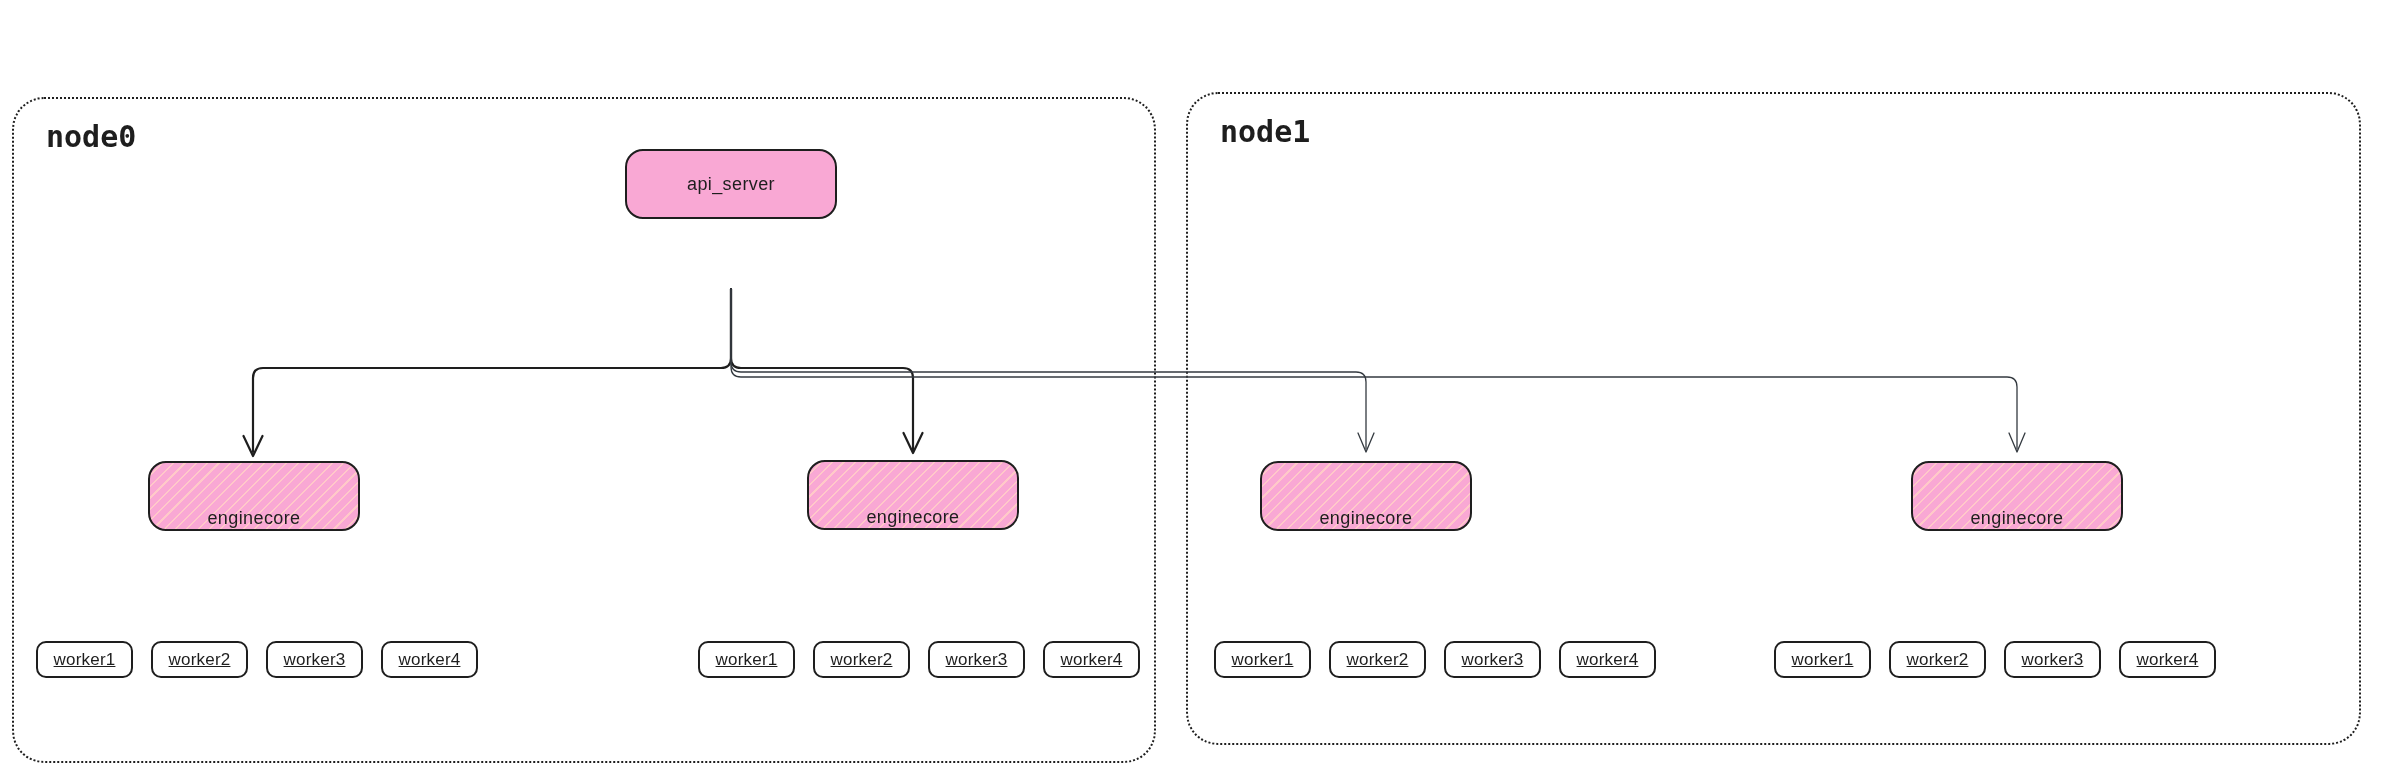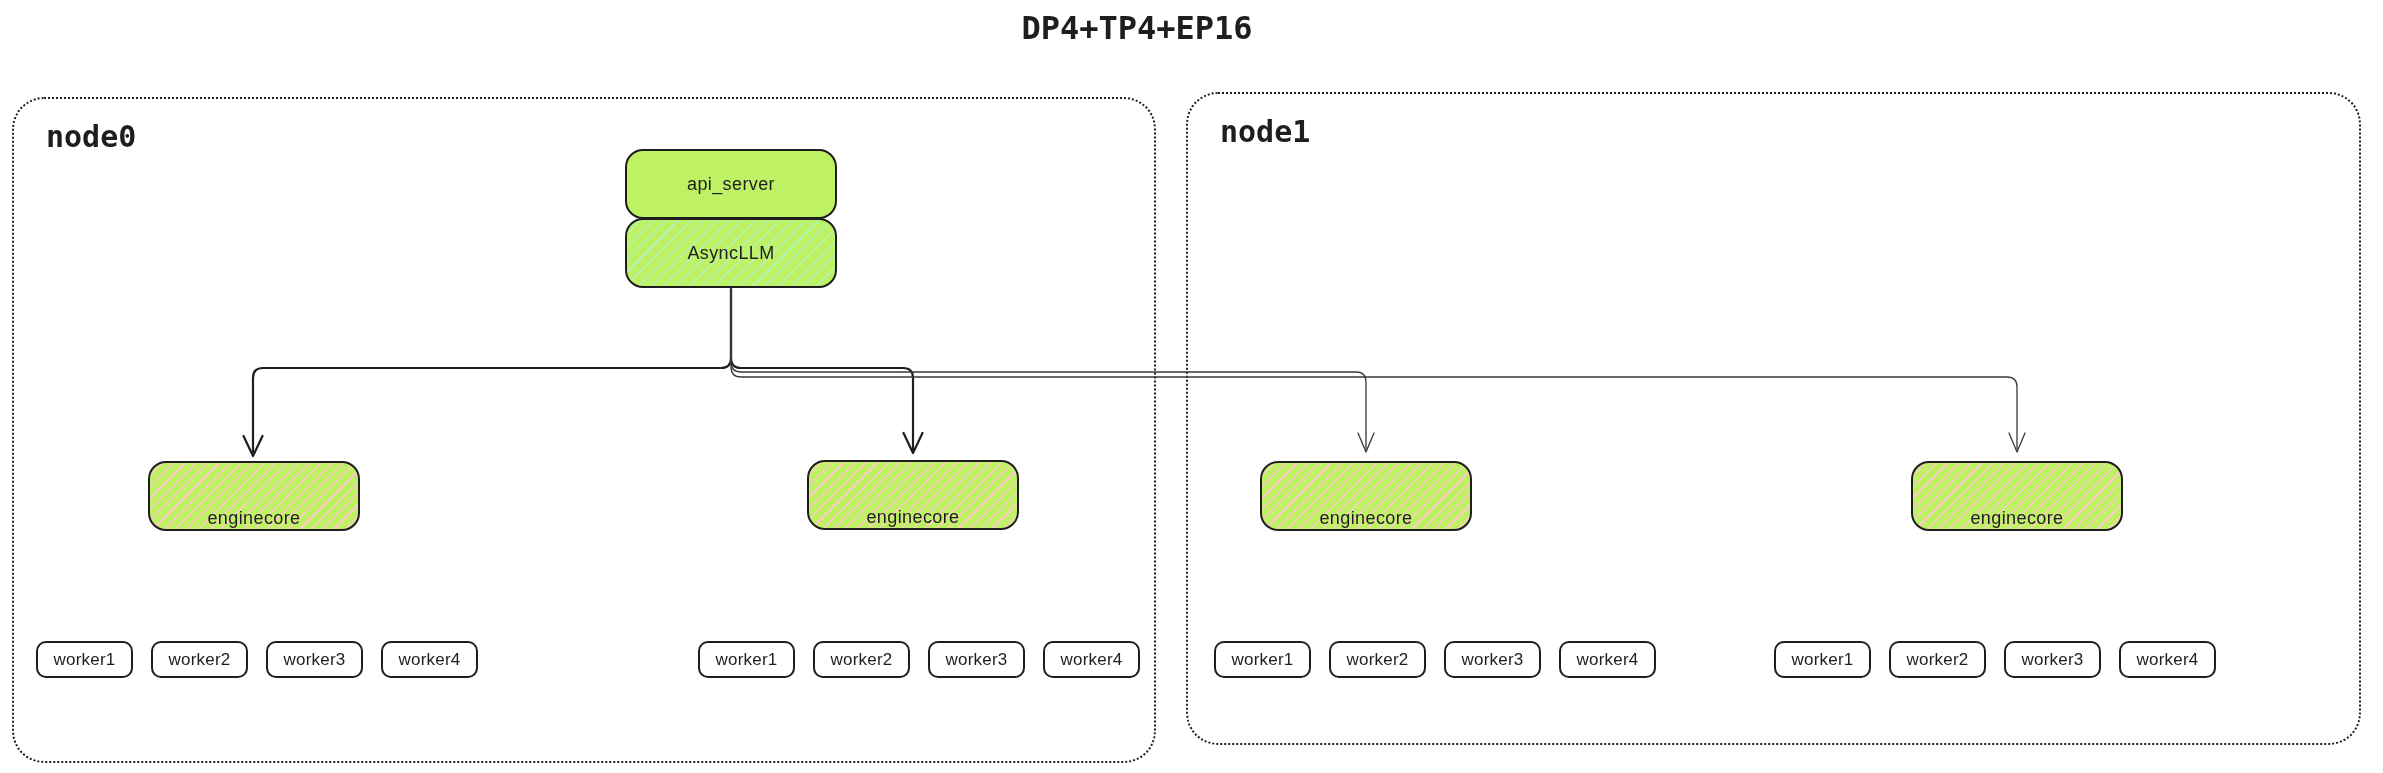--- a/index.html
+++ b/index.html
@@ -46,21 +46,21 @@
     font-size: 30px;
     left: 32px;
     top: 20px;
     white-space: nowrap;
   }
   .rbox {
     position: absolute;
     border: 2.5px solid #1e1e1e;
     border-radius: 18px;
     box-sizing: border-box;
-    background-color: #bef264;
+    background-color: #f9a8d4;
     display: flex;
     align-items: center;
     justify-content: center;
     font-size: 18px;
     letter-spacing: 0.4px;
     z-index: 2;
   }
   .hatch-green {
     background-image: repeating-linear-gradient(135deg,
       #b2f2bb 0px, #b2f2bb 1.5px, transparent 1.5px, transparent 9px);
@@ -75,20 +75,21 @@
   #ec1 { left: 148px;  top: 461px; width: 212px; height: 70px; }
   #ec2 { left: 807px;  top: 460px; width: 212px; height: 70px; }
   #ec3 { left: 1260px; top: 461px; width: 212px; height: 70px; }
   #ec4 { left: 1911px; top: 461px; width: 212px; height: 70px; }
   .wrow {
     position: absolute;
     top: 641px;
     display: flex;
     gap: 18px;
     z-index: 2;
+    text-decoration: underline;
   }
   #wg1 { left: 36px; }
   #wg2 { left: 698px; }
   #wg3 { left: 1214px; }
   #wg4 { left: 1774px; }
   .wbox {
     width: 97px;
     height: 37px;
     border: 2px solid #1e1e1e;
     border-radius: 10px;
@@ -100,21 +101,20 @@
     font-size: 17px;
     letter-spacing: 0.2px;
     white-space: nowrap;
   }
 </style>
 </head>
 <body>
 
 <div class="canvas">
 
-  <div class="title">DP4+TP4+EP16</div>
 
   <svg class="connectors" width="2383" height="773" viewBox="0 0 2383 773">
     <g fill="none" stroke="#1e1e1e" stroke-width="2.2" stroke-linecap="round" stroke-linejoin="round">
       <path d="M731 289 V358 Q731 368 721 368 H263 Q253 368 253 378 V452"></path>
       <path d="M243.5 436 L253 456 L262.5 436"></path>
       <path d="M731 289 V358 Q731 368 741 368 H903 Q913 368 913 378 V450"></path>
       <path d="M903.5 433 L913 453 L922.5 433"></path>
     </g>
     <g fill="none" stroke="#343a40" stroke-width="1.3" stroke-linecap="round" stroke-linejoin="round">
       <path d="M731 289 V362 Q731 372 741 372 H1356 Q1366 372 1366 382 V449"></path>
@@ -126,23 +126,20 @@
 
   <div class="node-box" id="node0">
     <div class="node-label">node0</div>
   </div>
   <div class="node-box" id="node1">
     <div class="node-label">node1</div>
   </div>
 
   <div class="rbox" id="api-server">
     <span>api_server</span>
-  </div>
-  <div class="rbox hatch-green" id="asyncllm">
-    <span>AsyncLLM</span>
   </div>
 
   <div class="rbox hatch-red" id="ec1">
     <span>enginecore</span>
   </div>
   <div class="rbox hatch-red" id="ec2">
     <span>enginecore</span>
   </div>
   <div class="rbox hatch-red" id="ec3">
     <span>enginecore</span>

